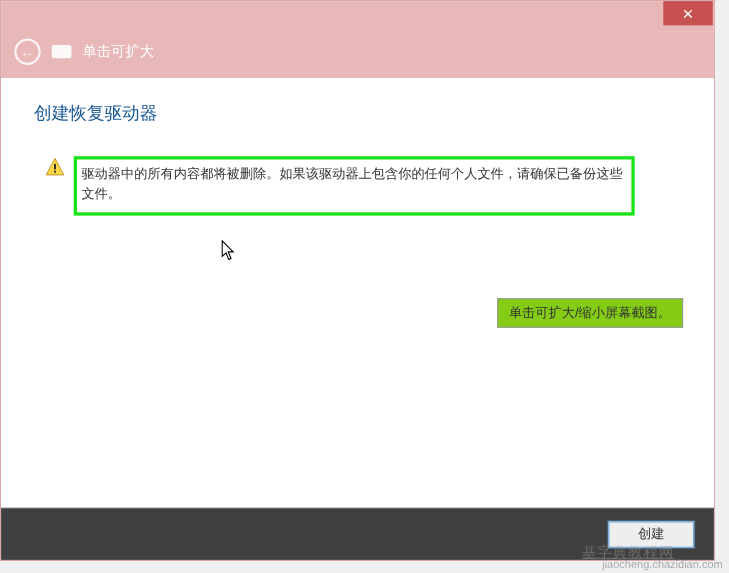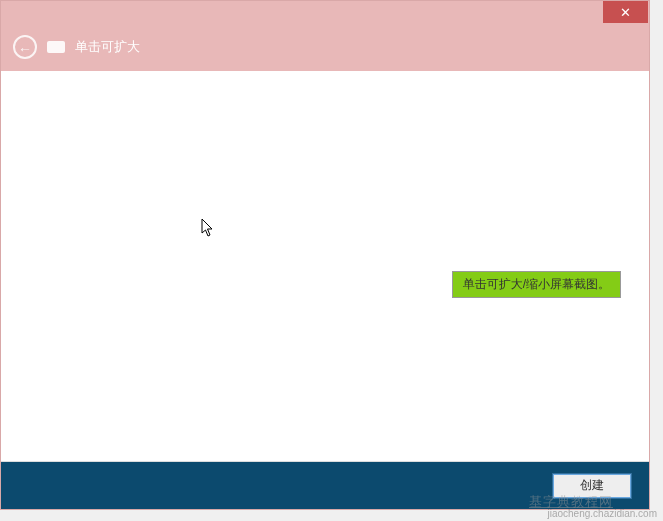--- a/index.html
+++ b/index.html
@@ -126,21 +126,21 @@
       bottom: 0;
       left: 0;
       right: 0;
       height: 48px;
       border-top: 1px solid #dddddd;
       display: flex;
       justify-content: flex-end;
       align-items: center;
       padding: 0 18px;
       gap: 8px;
-      background: #0c4a6e;
+      background: #404040;
     }
     .footer-btn {
       min-width: 78px;
       height: 24px;
       border: 1px solid #aaaaaa;
       background: #eeeeee;
       font-size: 12px;
       color: #333333;
       cursor: pointer;
       padding: 0 12px;
@@ -181,21 +181,34 @@
 
   <div class="header">
     <div class="back-btn">
       <span>←</span>
     </div>
     <div class="drive-icon"></div>
     <div class="window-title">单击可扩大</div>
   </div>
 
   <div class="content">
-
+    <h1 class="page-heading">创建恢复驱动器</h1>
+
+    <div class="warning-row">
+      <span class="warning-icon">
+        <svg width="18" height="18" viewBox="0 0 18 18">
+          <path d="M9 1 L17 16 L1 16 Z" fill="#ffd84a" stroke="#b08000" stroke-width="0.7"></path>
+          <rect x="8.1" y="6" width="1.8" height="5" fill="#333"></rect>
+          <rect x="8.1" y="12.2" width="1.8" height="1.8" fill="#333"></rect>
+        </svg>
+      </span>
+      <div class="warning-box">
+        <div class="warning-text">驱动器中的所有内容都将被删除。如果该驱动器上包含你的任何个人文件，请确保已备份这些文件。</div>
+      </div>
+    </div>
 
     <span class="cursor">
       <svg width="14" height="20" viewBox="0 0 14 20">
         <path d="M1 1 L1 15 L4.5 12 L7 18 L9 17 L6.5 11 L11 11 Z" fill="#ffffff" stroke="#000000" stroke-width="1"></path>
       </svg>
     </span>
 
     <div class="tooltip">
       <span>单击可扩大/缩小屏幕截图。</span>
     </div>

